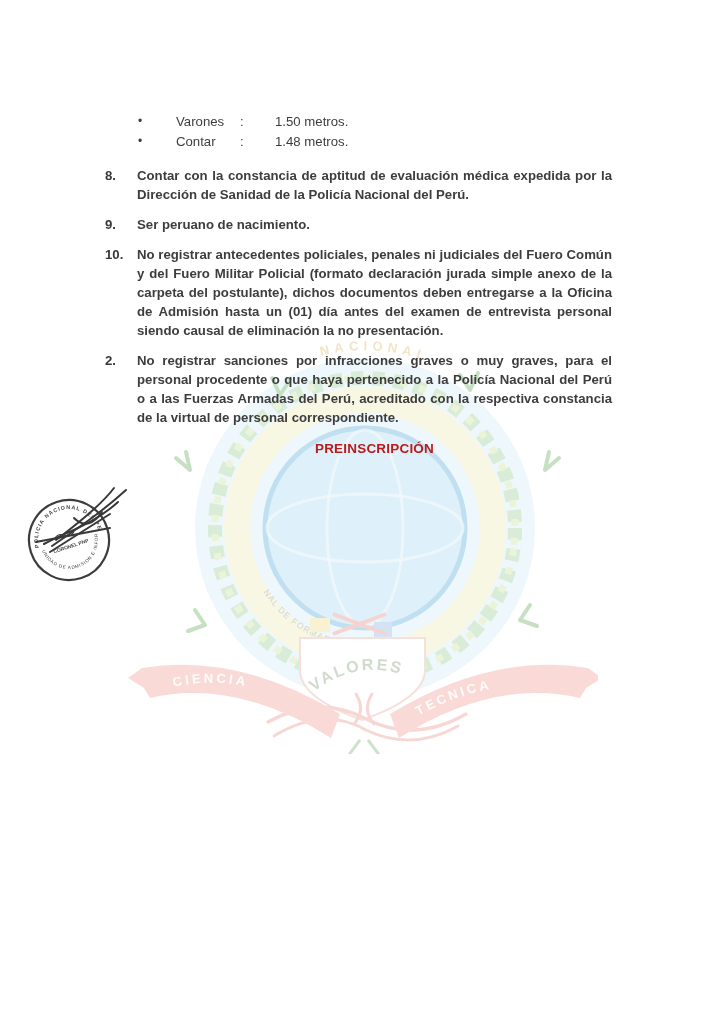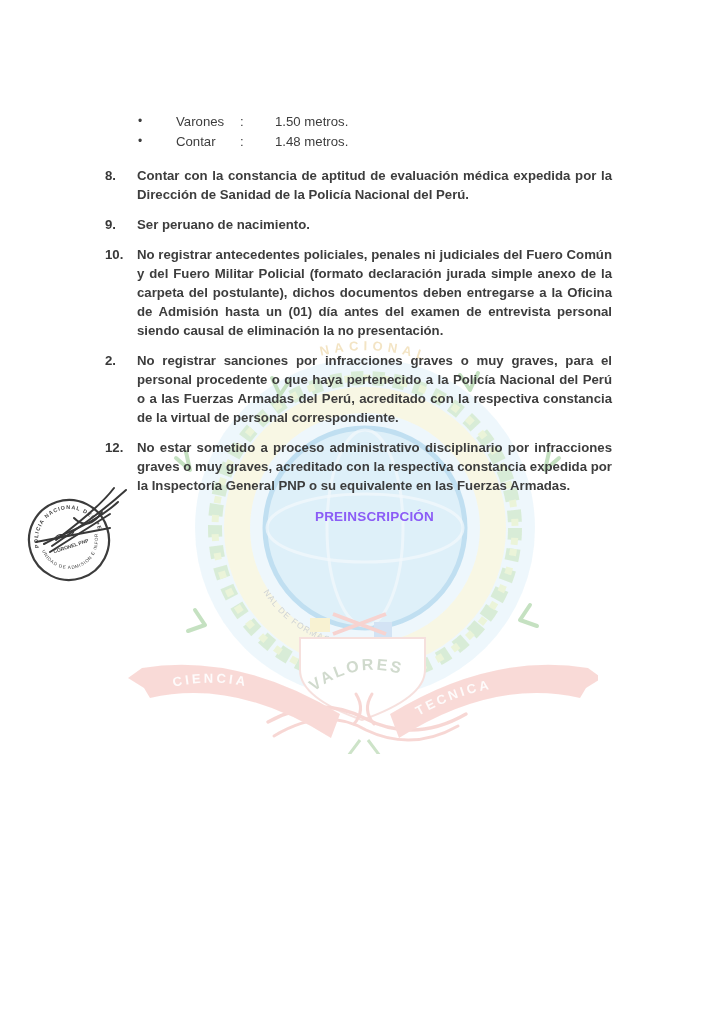--- a/index.html
+++ b/index.html
@@ -28,21 +28,21 @@
   .bullets { margin-bottom:14px; }
   .bullet-row { display:flex; height:20px; align-items:flex-start; }
   .bullet-dot { width:42px; padding-left:33px; font-size:12px; }
   .bullet-label { width:64px; margin-left:29px; }
   .bullet-colon { width:35px; }
   .item { display:flex; margin-bottom:11px; }
   .item-number { width:32px; flex:0 0 32px; font-weight:bold; color:#383838; }
   .item-text { flex:1; text-align:justify;font-weight:bold; }
   .section-heading {
     margin:12px 0 16px 32px; width:475px; text-align:center;
-    font-weight:bold; font-size:13.5px; color:#8b5cf6; letter-spacing:.2px;
+    font-weight:bold; font-size:13.5px; color:#b91c1c; letter-spacing:.2px;
   }
   .pre-paragraph { margin-left:32px; width:475px; text-align:justify; }
   .pre-url { font-weight:bold; color:#2e2e2e; }
 </style>
 </head>
 <body>
 
 <div class="page">
 
   <svg class="watermark" viewBox="0 0 470 432">
@@ -171,22 +171,18 @@
     <div class="item">
       <span class="item-number">10.</span>
       <span class="item-text">No registrar antecedentes policiales, penales ni judiciales del Fuero Común y del Fuero Militar Policial (formato declaración jurada simple anexo de la carpeta del postulante), dichos documentos deben entregarse a la Oficina de Admisión hasta un (01) día antes del examen de entrevista personal siendo causal de eliminación la no presentación.</span>
     </div>
 
     <div class="item">
       <span class="item-number">2.</span>
       <span class="item-text">No registrar sanciones por infracciones graves o muy graves, para el personal procedente o que haya pertenecido a la Policía Nacional del Perú o a las Fuerzas Armadas del Perú, acreditado con la respectiva constancia de la virtual de personal correspondiente.</span>
     </div>
 
-    <div class="item">
-      <span class="item-number">12.</span>
-      <span class="item-text">No estar sometido a proceso administrativo disciplinario por infracciones graves o muy graves, acreditado con la respectiva constancia expedida por la Inspectoría General PNP o su equivalente en las Fuerzas Armadas.</span>
-    </div>
 
     <div class="section-heading">PREINSCRIPCIÓN</div>
 
 
   </div>
 </div>
 
 </body></html>

